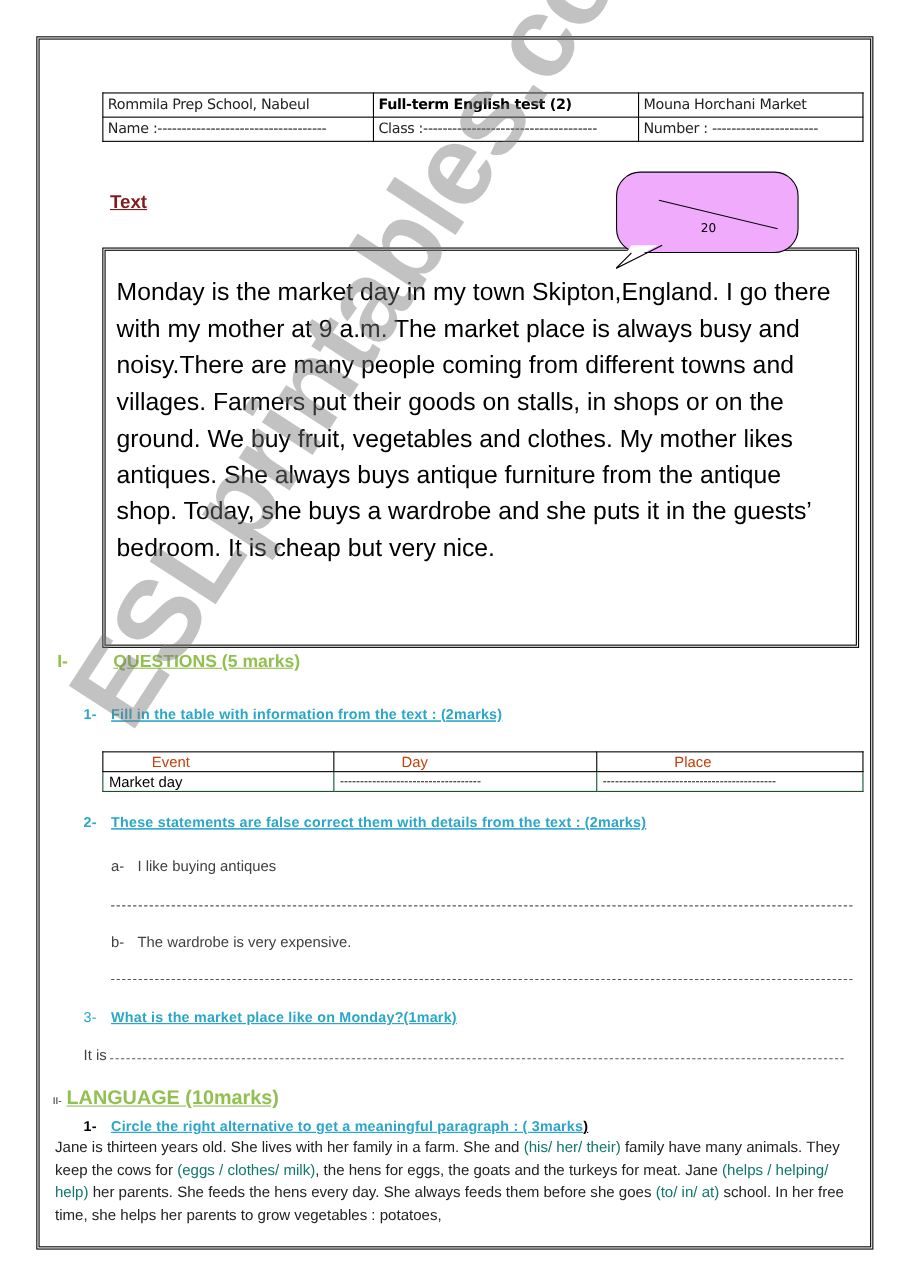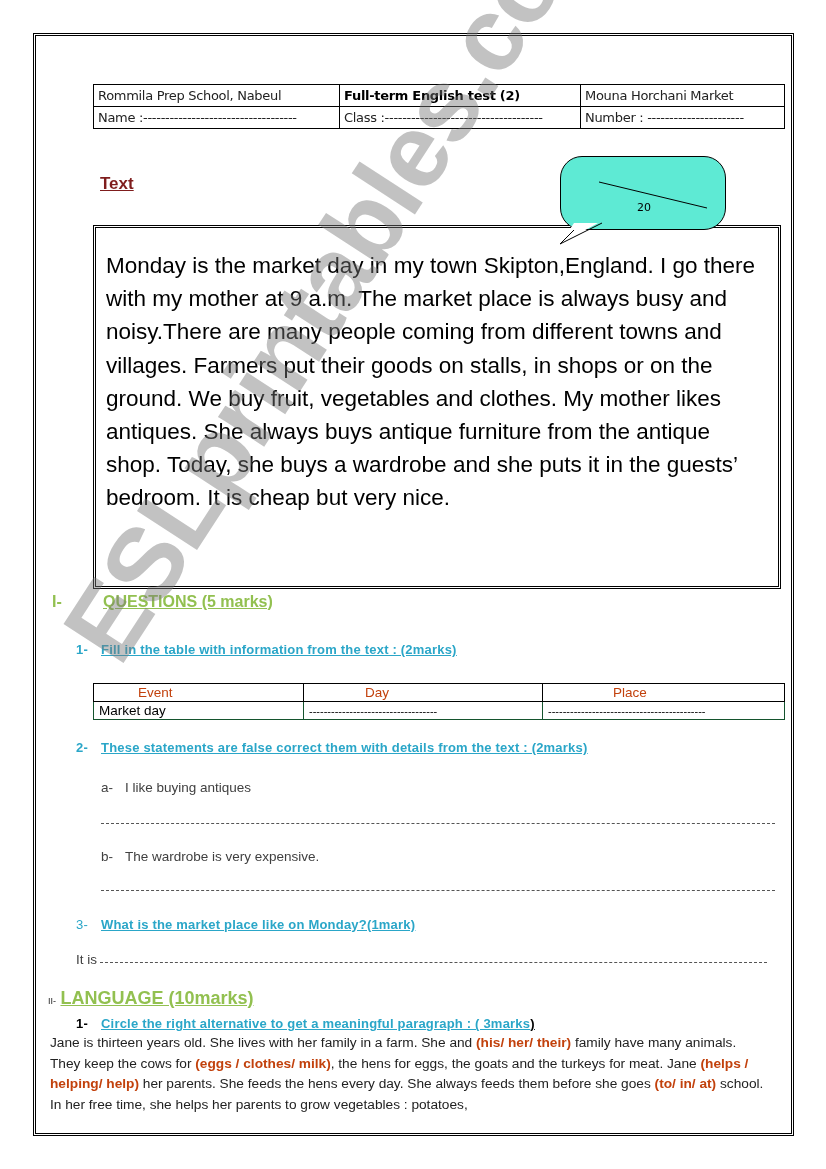--- a/index.html
+++ b/index.html
@@ -8,21 +8,21 @@
   .page-frame { position: absolute; left: 33px; top: 33px; width: 761px; height: 1103px; border: 3px double #000; box-sizing: border-box; }
 
   .header-table { position: absolute; left: 93px; top: 84px; width: 691px; border-collapse: collapse; font-family: "DejaVu Sans", sans-serif; font-size: 13px; table-layout: fixed; }
   .header-table td { border: 1px solid #000; padding: 1px 4px; height: 19px; white-space: nowrap; overflow: hidden; color: #222; letter-spacing: -0.3px; }
   .header-table td.bold { font-weight: bold; color: #000; }
 
   .text-heading { position: absolute; left: 100px; top: 174px; font-family: Liberation Sans, sans-serif; font-size: 17px; font-weight: bold; color: #7f1d1d; text-decoration: underline; }
 
   .passage-box { position: absolute; left: 93px; top: 225px; width: 688px; height: 364px; border: 3px double #000; box-sizing: border-box; padding: 21px 10px 0 10px; font-size: 22.5px; line-height: 33.2px; color: #000; }
 
-  .callout { position: absolute; left: 560px; top: 156px; width: 166px; height: 74px; border: 1px solid #000; border-radius: 22px; background: #5eead4; box-sizing: border-box; padding-left: 33px; }
+  .callout { position: absolute; left: 560px; top: 156px; width: 166px; height: 74px; border: 1px solid #000; border-radius: 22px; background: #f0abfc; box-sizing: border-box; padding-left: 33px; }
   .callout-score { position: absolute; left: 76px; top: 44px; font-family: "DejaVu Sans", sans-serif; font-size: 11px; }
   .callout-svg { position: absolute; left: 0; top: 0; }
   .green { color: #92c050; }
   .teal { color: #2aa6c8; }
 
   .questions-heading { position: absolute; left: 52px; top: 593px; font-size: 16px; font-weight: bold; }
   .questions-heading .label { position: absolute; left: 51px; top: 0; text-decoration: underline; white-space: nowrap; }
 
   .q-line { position: absolute; font-size: 13px; font-weight: bold; white-space: nowrap; letter-spacing: 0.2px; text-decoration: underline; }
   .q-line .num { display: inline-block; width: 25px; }
@@ -33,21 +33,21 @@
   .info-table th { border: 1px solid #000; height: 17px; font-weight: normal; color: #c2410c; padding: 0; }
 
   .plain-line { position: absolute; font-size: 13.5px; white-space: nowrap; color: #404040; }
   .dash-line { position: absolute; border-top: 1px dashed #555; height: 0; }
 
   .lang-heading { position: absolute; left: 48px; top: 988px; white-space: nowrap; }
   .lang-heading .roman { font-size: 9px; color: #222; }
   .lang-heading .label { font-family: "Liberation Sans Narrow", "Liberation Sans", sans-serif; font-size: 18px; font-weight: bold; color: #92c050; text-decoration: underline; }
 
   .cloze { position: absolute; left: 50px; top: 1033px; width: 720px; font-size: 13.7px; line-height: 20.5px; color: #222; }
-  .cloze .opt { color: #c2410c; font-weight: bold; }
+  .cloze .opt { color: #0f766e; font-weight: normal; }
 
   .watermark { position: absolute; left: 90px; top: 590px; font-size: 104px; font-weight: bold; color: rgba(120,120,120,0.45); transform: rotate(-57deg); transform-origin: left center; white-space: nowrap; pointer-events: none; letter-spacing: -2px; }
 </style>
 </head>
 <body>
 
 <div class="page-frame"></div>
 
 <table class="header-table">
   <colgroup>

